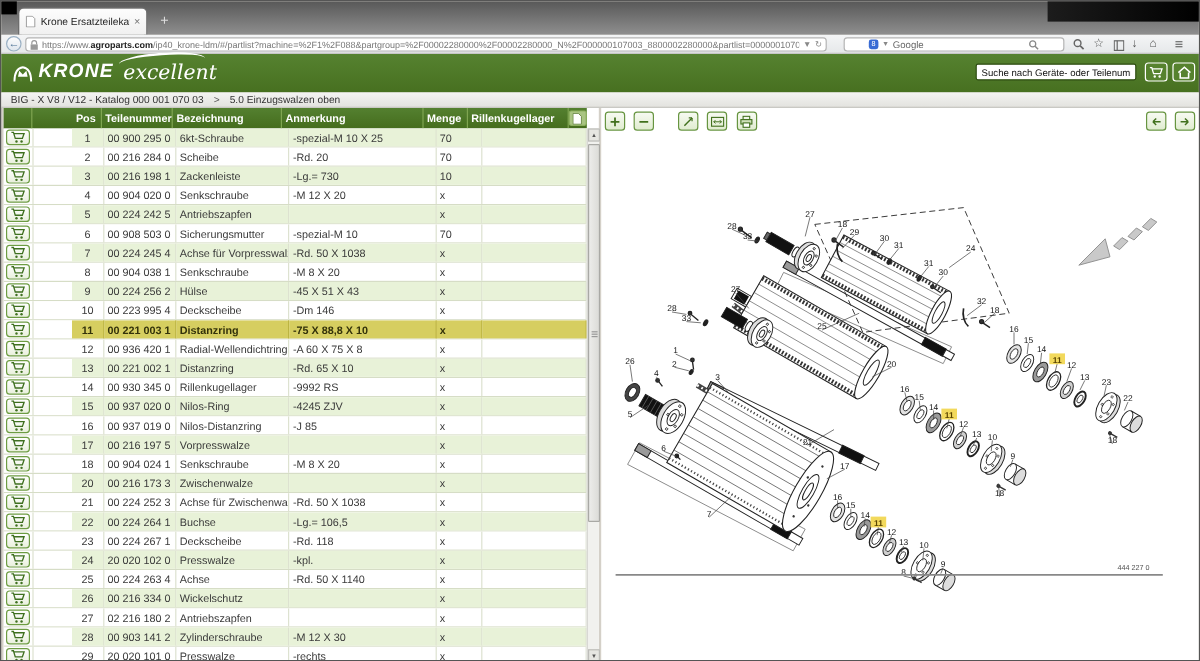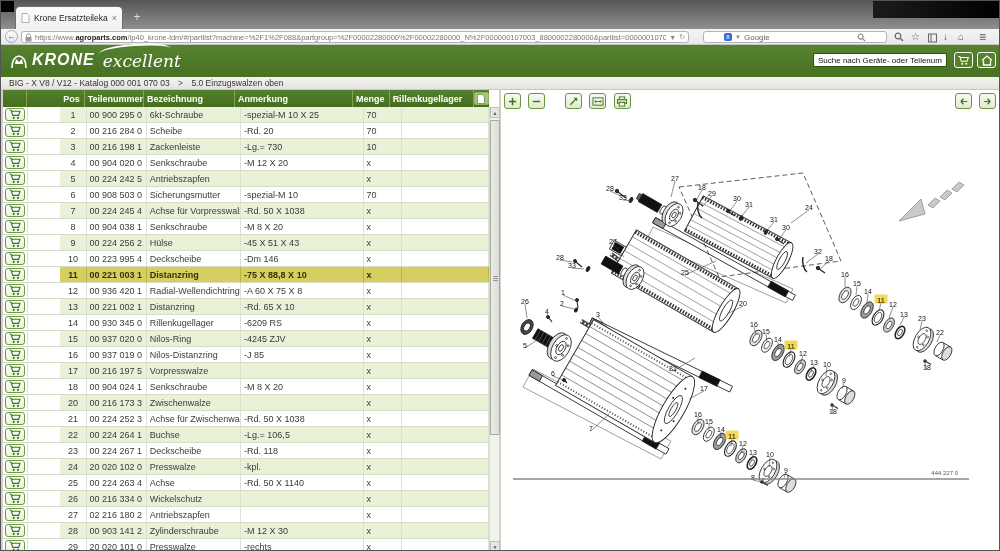--- a/index.html
+++ b/index.html
@@ -415,21 +415,21 @@
               <svg width="14" height="11" viewBox="0 0 16 13">
                 <path d="M1.5 1.5h2l1.8 6h7l1.7-4.8H4.3" fill="none" stroke="#3f7020" stroke-width="1.3"></path>
                 <circle cx="6.5" cy="10.5" r="1.2" fill="#3f7020"></circle>
                 <circle cx="11.5" cy="10.5" r="1.2" fill="#3f7020"></circle>
               </svg>
             </div>
           </div>
           <div class="cell sh c-pos">14</div>
           <div class="cell sh c-part">00 930 345 0</div>
           <div class="cell sh c-name">Rillenkugellager</div>
-          <div class="cell sh c-note">-6209 RS</div>
+          <div class="cell sh c-note">-9992 RS</div>
           <div class="cell sh c-qty">x</div>
           <div class="cell sh c-mach"></div>
           <div class="cell sh c-doc"></div>
         </div>
         <div class="prow green">
           <div class="cell c-cart">
             <div class="cartbtn">
               <svg width="14" height="11" viewBox="0 0 16 13">
                 <path d="M1.5 1.5h2l1.8 6h7l1.7-4.8H4.3" fill="none" stroke="#3f7020" stroke-width="1.3"></path>
                 <circle cx="6.5" cy="10.5" r="1.2" fill="#3f7020"></circle>

